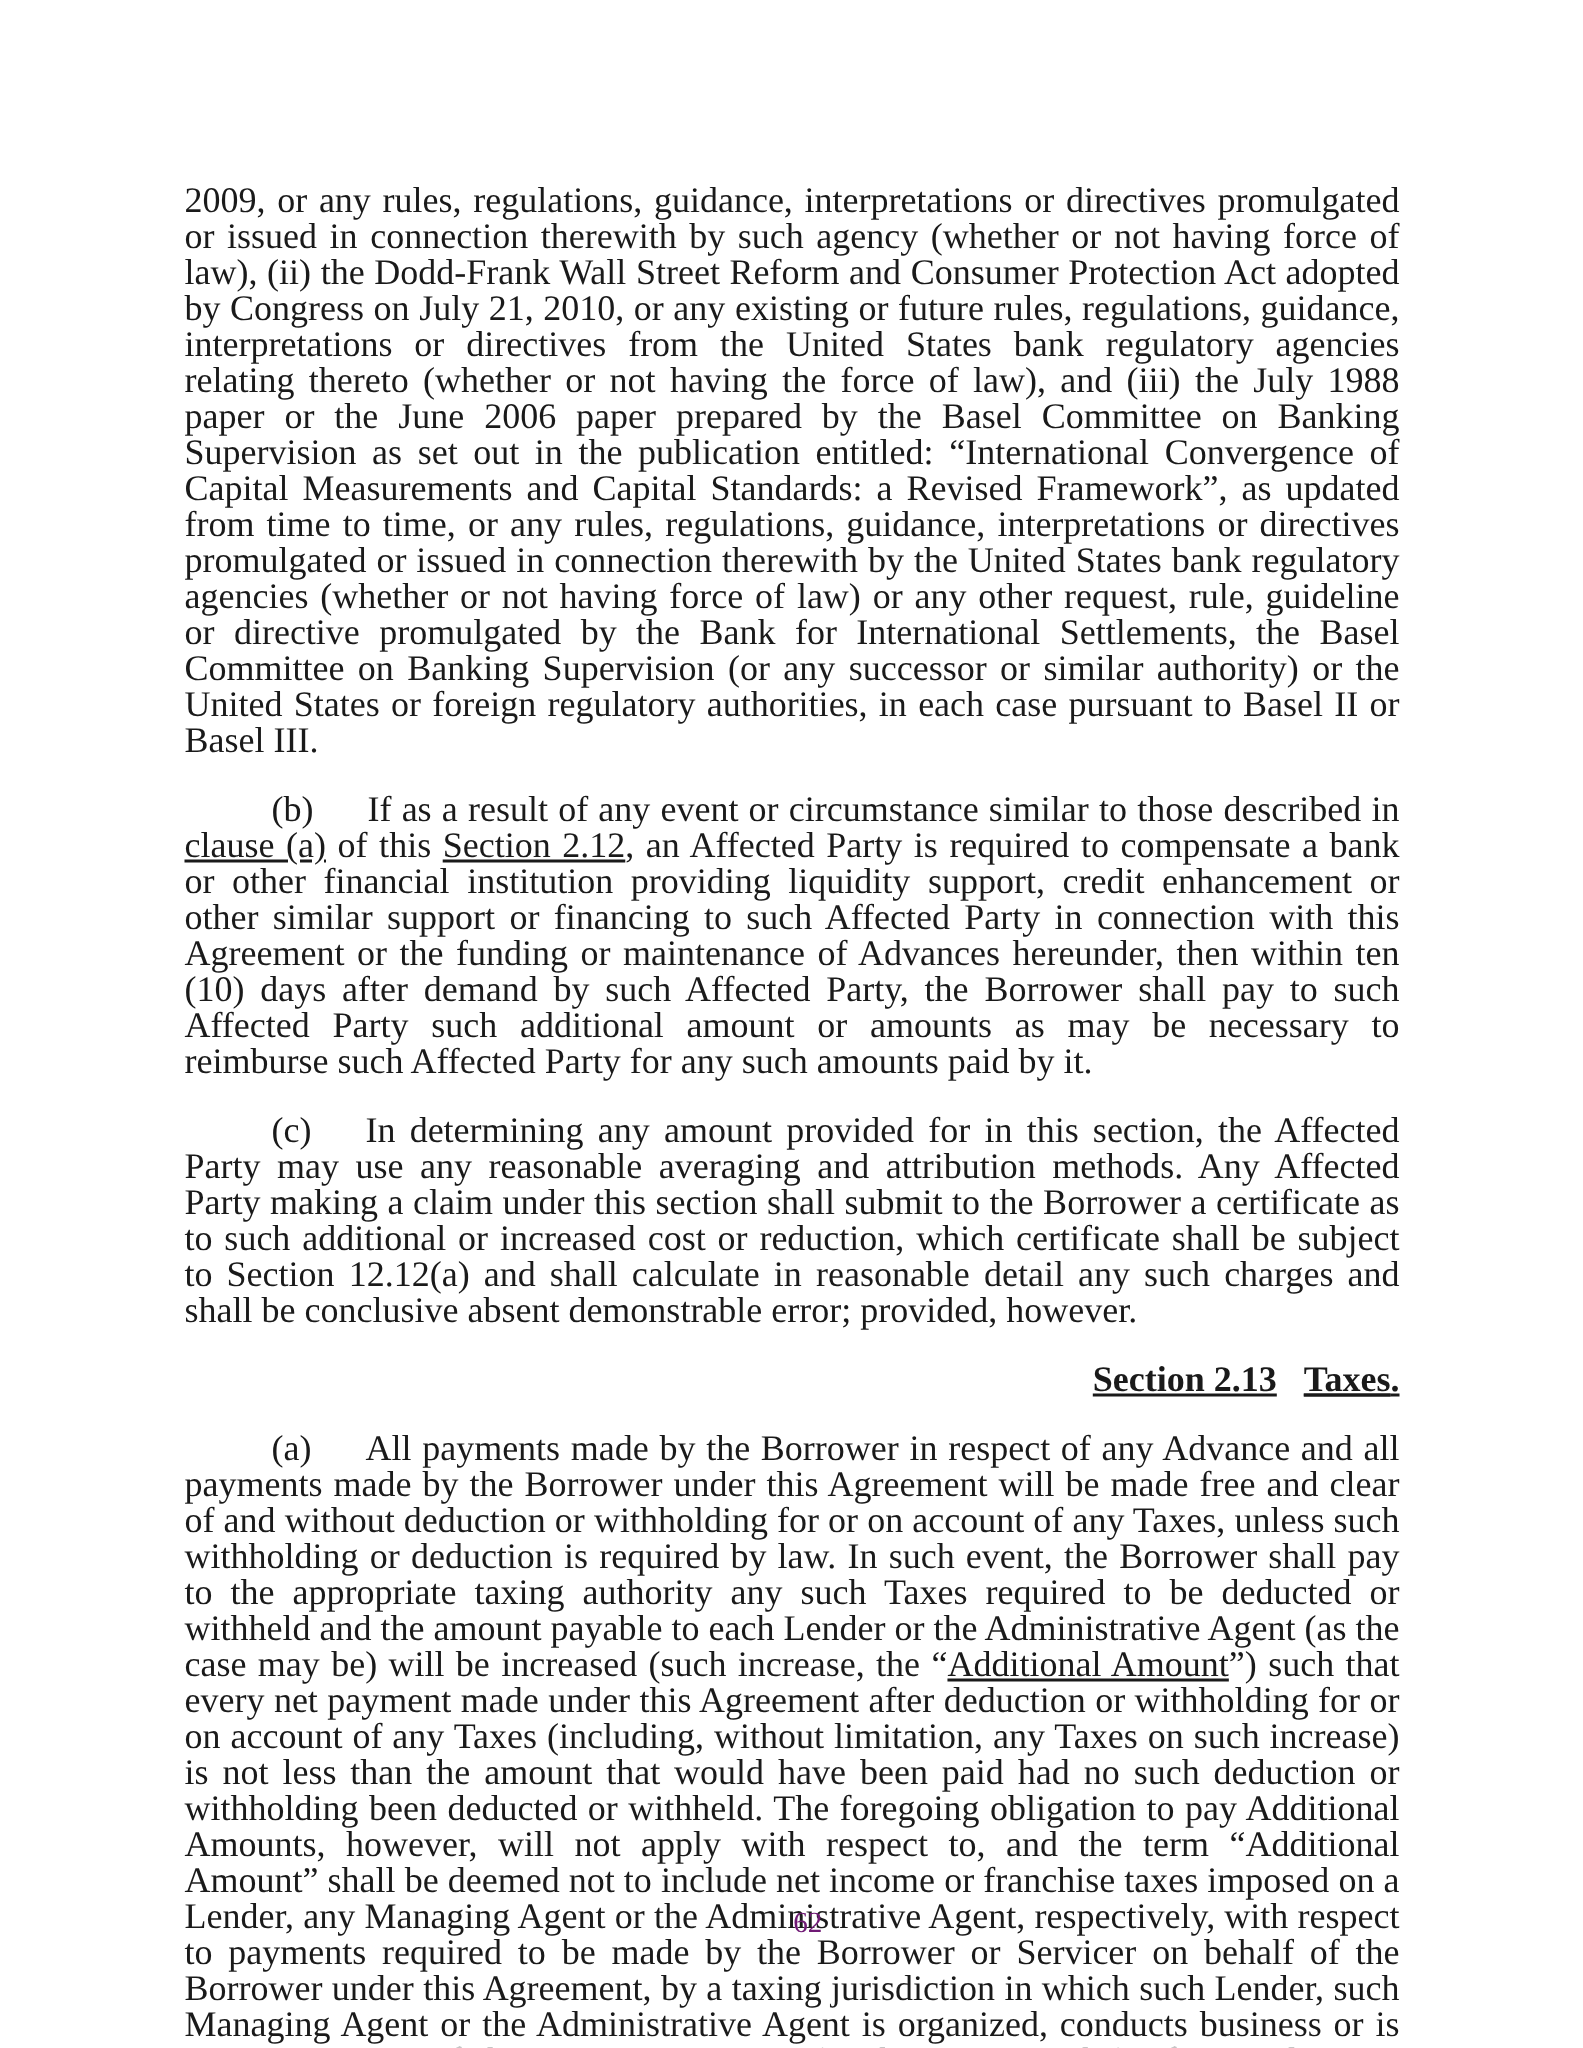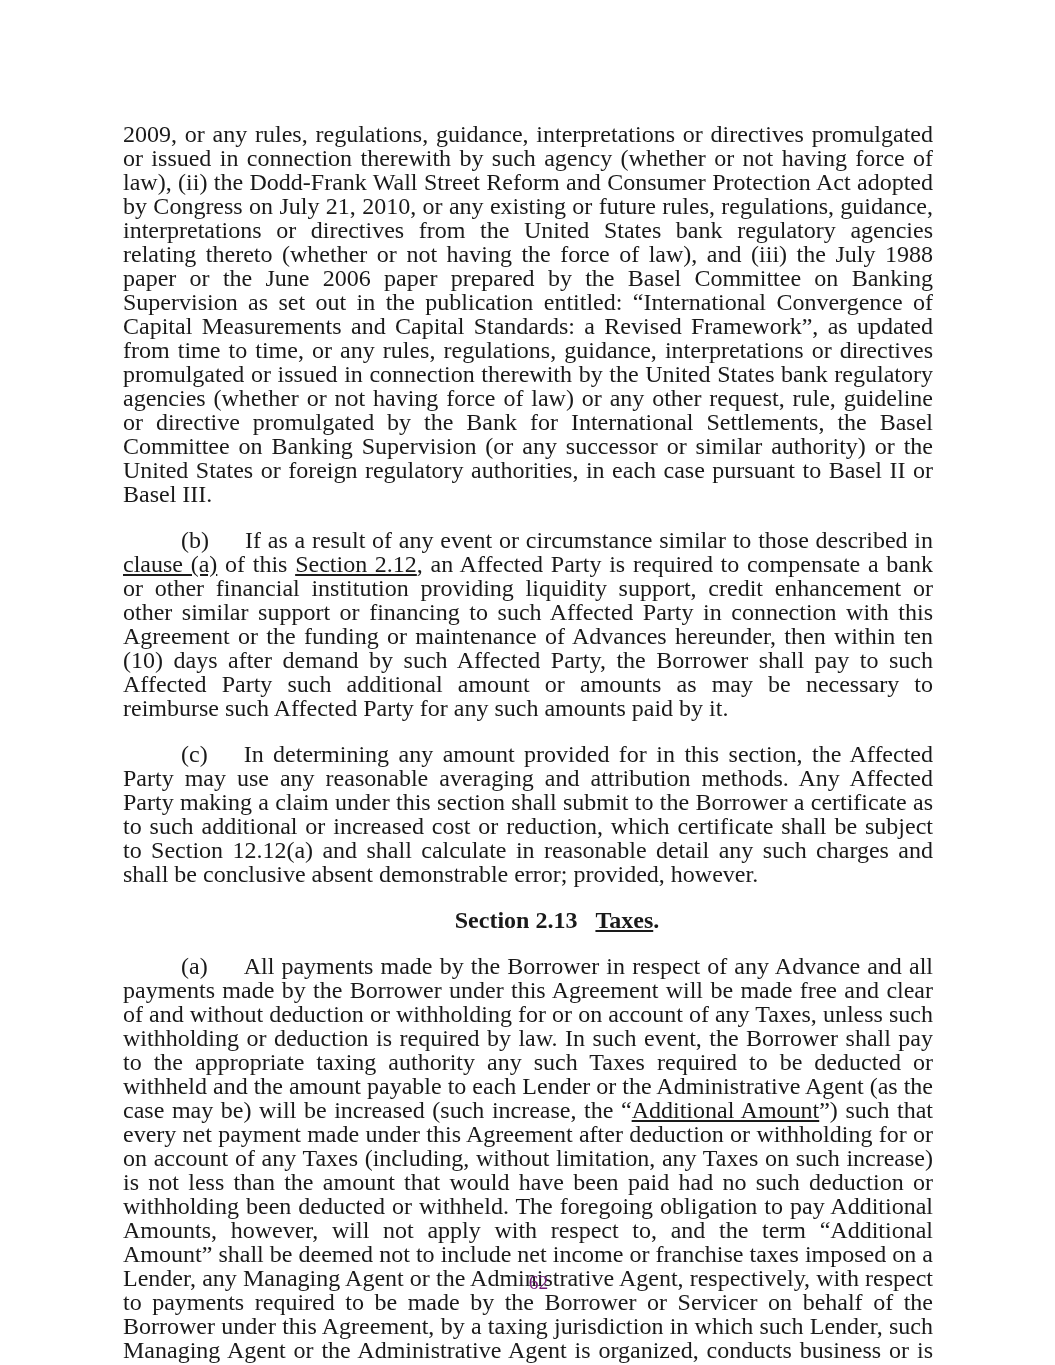--- a/index.html
+++ b/index.html
@@ -39,22 +39,23 @@
     display: inline-block;
     width: 18px;
   }
   .u {
     text-decoration: underline;
     text-underline-offset: 2px;
   }
   .heading {
     font-weight: bold;
     text-indent: 58px;
-    text-align: center;
+    text-align: right;
     margin: 0 0 22px 0;
+    text-decoration: underline;
   }
   .page-number {
     position: absolute;
     top: 1272px;
     left: 0;
     width: 100%;
     text-align: center;
     font-size: 19.5px;
     color: #701a75;
     margin-left: 11px;

